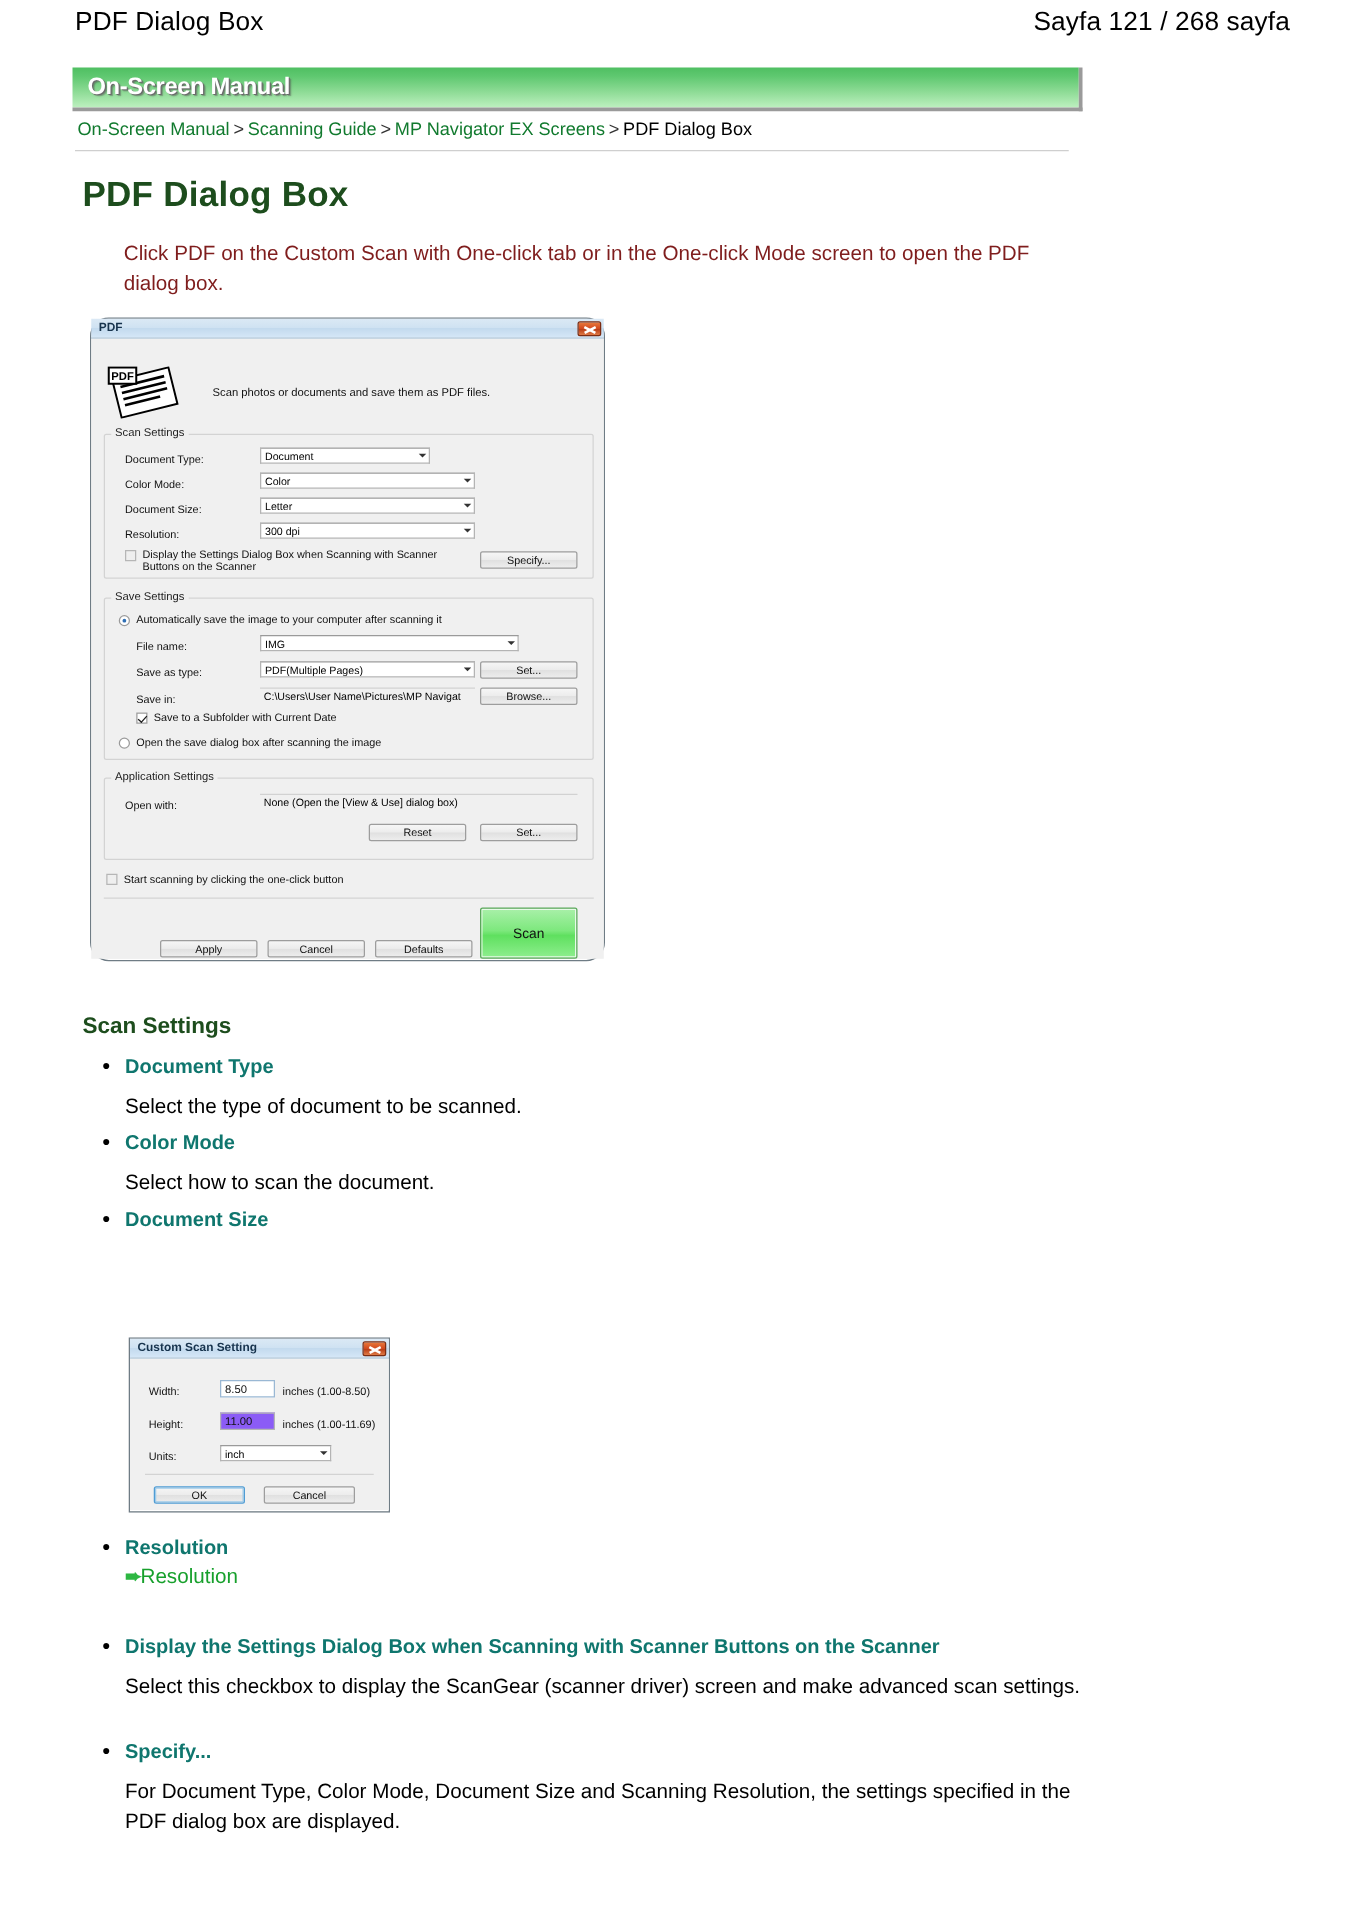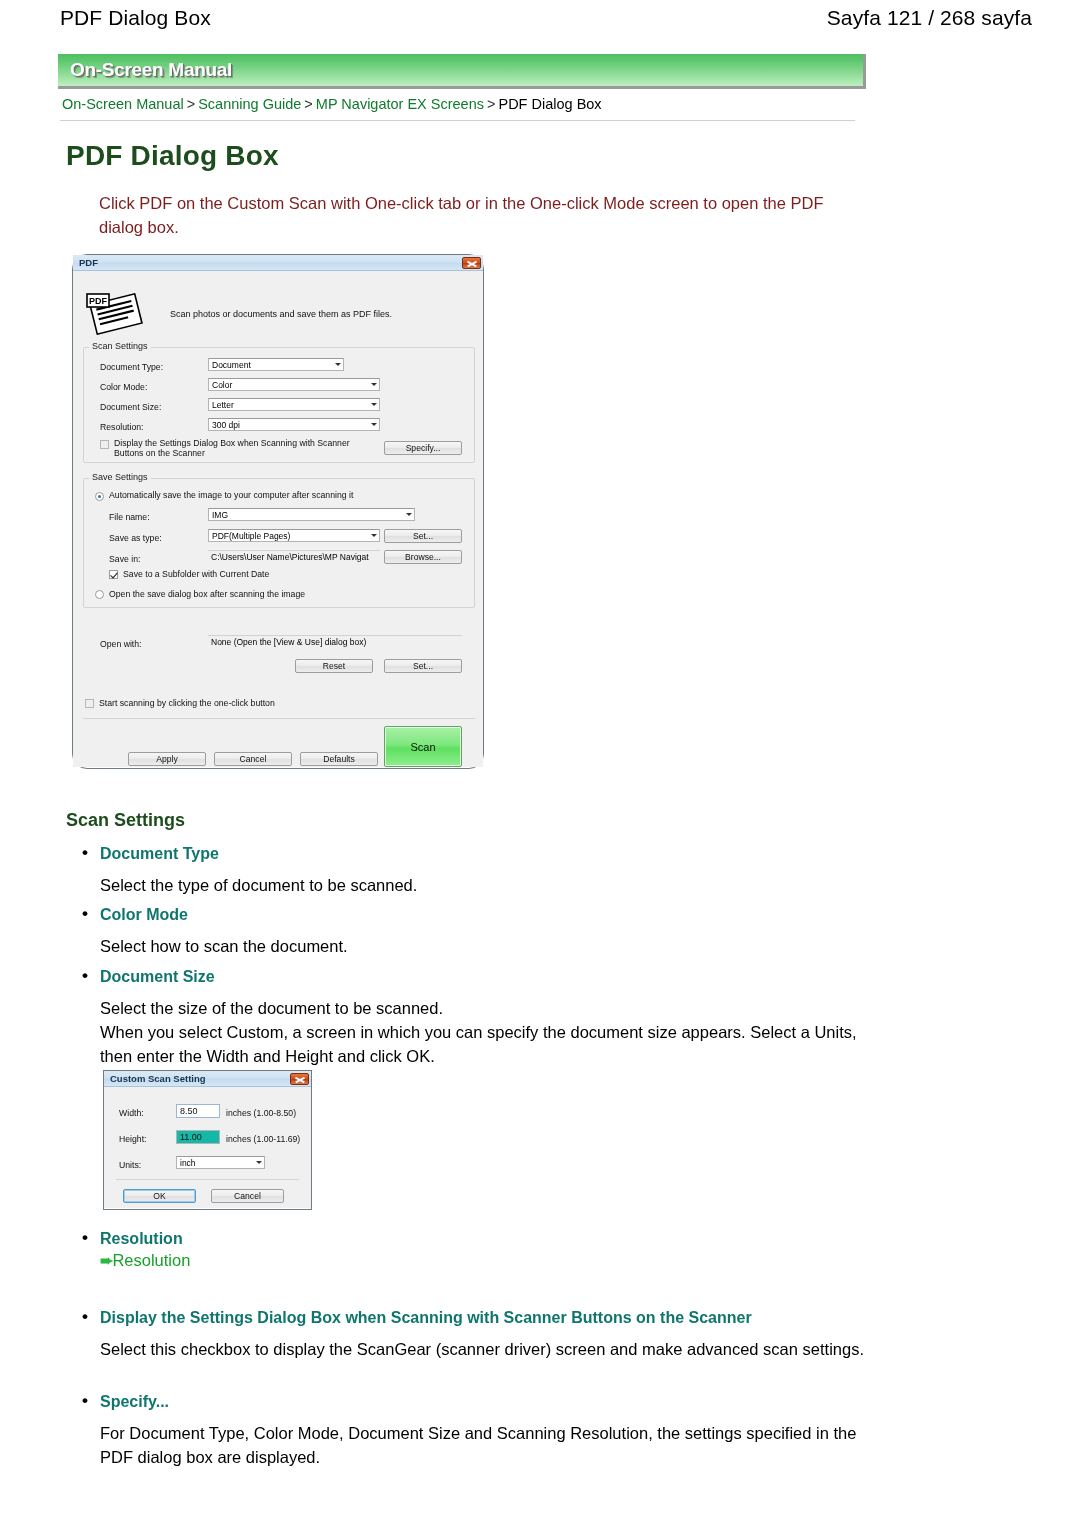--- a/index.html
+++ b/index.html
@@ -284,20 +284,23 @@
     <div class="lbl" style="left:36px; top:283px;">Save in:</div>
     <div class="flat-field" style="left:135px; top:279px; width:172px;">C:\Users\User Name\Pictures\MP Navigat</div>
     <div class="btn" style="left:311px; top:279px; width:78px;">Browse...</div>
 
     <div class="cb checked" style="left:36px; top:299px;"></div>
     <div class="lbl" style="left:50px; top:298px;">Save to a Subfolder with Current Date</div>
 
     <div class="rb" style="left:22px; top:319px;"></div>
     <div class="lbl" style="left:36px; top:318px;">Open the save dialog box after scanning the image</div>
 
+    <div class="grp" style="left:10px; top:351px; width:392px; height:66px;">
+      <div class="legend">Application Settings</div>
+    </div>
 
     <div class="lbl" style="left:27px; top:368px;">Open with:</div>
     <div class="flat-field" style="left:135px; top:364px; width:254px;">None (Open the [View &amp; Use] dialog box)</div>
 
     <div class="btn" style="left:222px; top:388px; width:78px;">Reset</div>
     <div class="btn" style="left:311px; top:388px; width:78px;">Set...</div>
 
     <div class="cb dis" style="left:12px; top:428px;"></div>
     <div class="lbl" style="left:26px; top:427px;">Start scanning by clicking the one-click button</div>
 
@@ -318,38 +321,36 @@
   <div class="bd">Select the type of document to be scanned.</div>
 </div>
 
 <div class="bullet-item" style="left:80px; top:906px; width:780px;">
   <div class="bt">Color Mode</div>
   <div class="bd">Select how to scan the document.</div>
 </div>
 
 <div class="bullet-item" style="left:80px; top:968px; width:780px;">
   <div class="bt">Document Size</div>
-  <div class="bd" style="white-space:pre-line;">Select the size of the document to be scanned.
-When you select Custom, a screen in which you can specify the document size appears. Select a Units, then enter the Width and Height and click OK.</div>
 </div>
 
 <div class="win" id="custom-size-dialog" style="left:103px; top:1070px; width:209px; height:140px;">
   <div class="titlebar">
     <div class="ttl">Custom Scan Setting</div>
     <div class="closebtn"></div>
   </div>
   <div class="body">
 
     <div class="lbl" style="left:15px; top:21px;">Width:</div>
     <div style="position:absolute; left:72px; top:17px; width:44px; height:14px; background:#fff;
                 border:1px solid #9ab8d4; font-size:9px; padding:1px 3px 0 3px; text-align:left;">8.50</div>
     <div class="lbl" style="left:122px; top:21px;">inches (1.00-8.50)</div>
 
     <div class="lbl" style="left:15px; top:47px;">Height:</div>
-    <div style="position:absolute; left:72px; top:43px; width:44px; height:14px; background:#14b8a6;
+    <div style="position:absolute; left:72px; top:43px; width:44px; height:14px; background:#8b5cf6;
                 border:1px solid #b4b4b4; font-size:9px; padding:1px 3px 0 3px;">11.00</div>
     <div class="lbl" style="left:122px; top:47px;">inches (1.00-11.69)</div>
 
     <div class="lbl" style="left:15px; top:73px;">Units:</div>
     <div class="combo" style="left:72px; top:69px; width:89px;">
       <span>inch</span>
       <span class="arw"></span>
     </div>
 
     <div class="hrline" style="left:12px; top:92px; width:183px;"></div>

